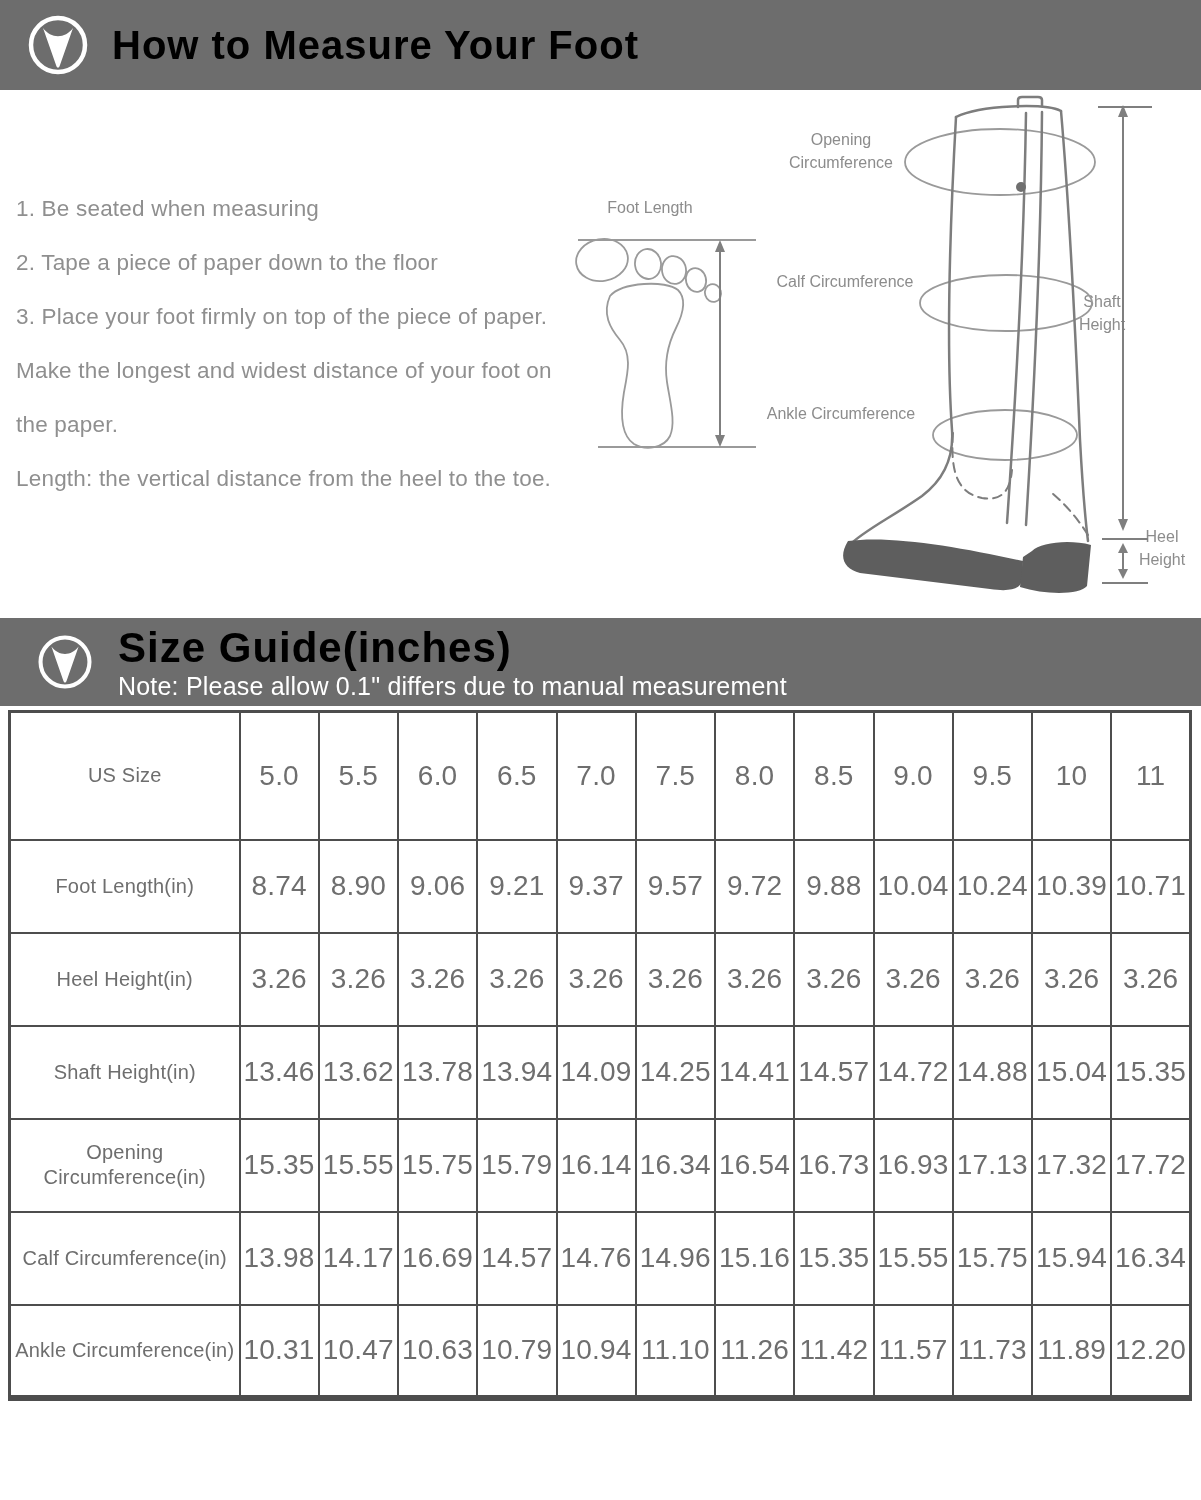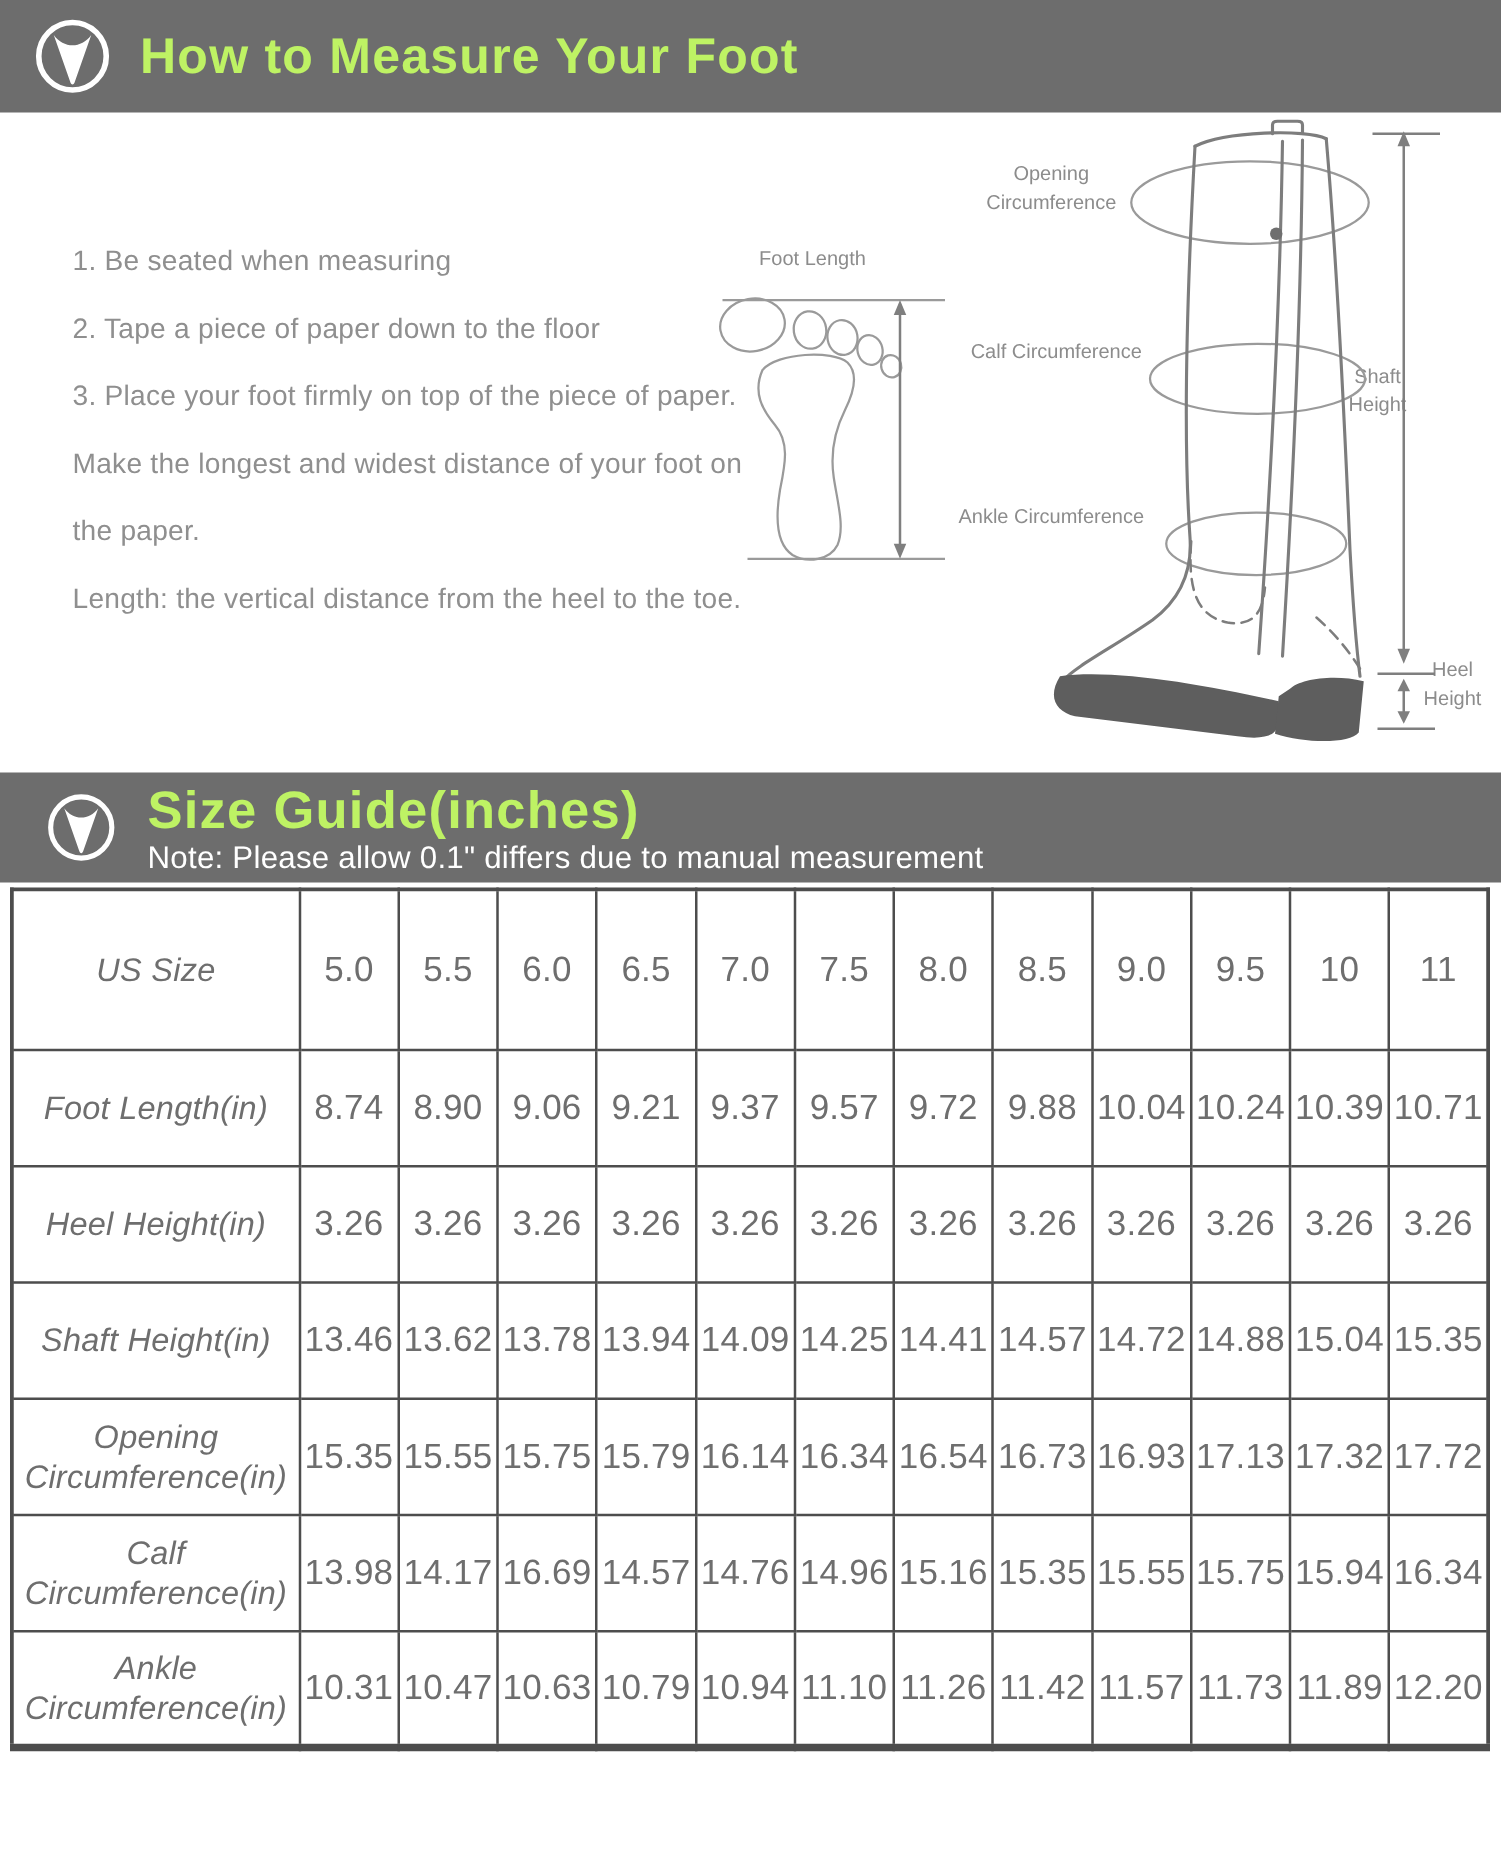--- a/index.html
+++ b/index.html
@@ -4,48 +4,48 @@
 <style>
   html,body{margin:0;padding:0;background:#ffffff;}
   .page{position:relative;width:1201px;height:1500px;background:#ffffff;overflow:hidden;
         font-family:"Liberation Sans", sans-serif;color:#8c8c8c;}
 
   
   .bar{position:absolute;left:0;width:1201px;background:#6d6d6d;display:flex;align-items:center;}
   .bar1{top:0;height:90px;}
   .bar2{top:618px;height:88px;}
   .logo{flex:0 0 auto;margin-left:26px;}
-  .bar-title{color:#bef264;font-weight:600;letter-spacing:1px;white-space:nowrap;}
+  .bar-title{color:#000000;font-weight:600;letter-spacing:1px;white-space:nowrap;}
   .bar1 .bar-title{font-size:40px;margin-left:22px;}
   .titles2{display:flex;align-items:baseline;margin-left:18px;white-space:nowrap;flex-direction:column;}
   .bar2 .bar-title{font-size:42px;}
   .bar-note{color:#ffffff;font-size:25px;font-weight:400;margin-left:6px;letter-spacing:.2px;}
 
   
-  .instructions{position:absolute;left:16px;top:182px;width:575px;margin-left:42px;}
+  .instructions{position:absolute;left:16px;top:182px;width:575px;}
   .instr{font-size:22.5px;line-height:54px;color:#8f8f8f;letter-spacing:.2px;white-space:nowrap;}
 
   
   .dlabel{position:absolute;text-align:center;font-size:16px;line-height:1.45;color:#8c8c8c;}
   .lab-footlen{left:570px;top:196px;width:160px;}
   .lab-open{left:761px;top:128px;width:160px;}
   .lab-calf{left:765px;top:270px;width:160px;}
   .lab-ankle{left:761px;top:402px;width:160px;}
   .lab-shaft{left:1062px;top:290px;width:80px;}
   .lab-heel{left:1122px;top:525px;width:80px;}
 
   .foot-svg{position:absolute;left:570px;top:226px;}
   .boot-svg{position:absolute;left:840px;top:95px;}
 
   
   .size-table{position:absolute;left:8px;top:710px;width:1184px;border-collapse:collapse;
               table-layout:fixed;border:3px solid #4d4d4d;border-bottom-width:6px;}
   .size-table td{border:2px solid #4d4d4d;text-align:center;vertical-align:middle;
                  font-size:28px;color:#6e6e6e;padding:0;letter-spacing:.2px;}
-  .size-table td.rowlabel{font-size:26px;line-height:1.25;font-style:italic;}
+  .size-table td.rowlabel{font-size:20px;line-height:1.25;}
   .size-table tr{height:93px;}
   .size-table tr:first-child{height:128px;}
 </style>
 </head>
 <body>
 
 <div class="page">
 
   <div class="bar bar1">
     <svg class="logo" width="64" height="64" viewBox="0 0 64 64">

